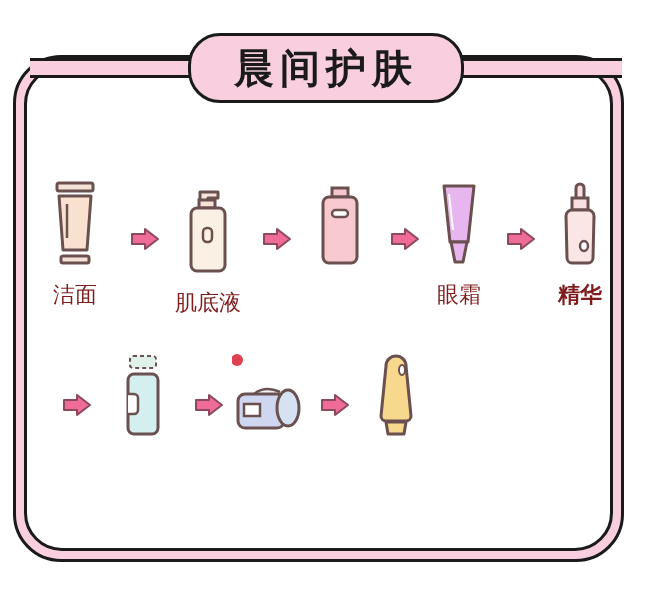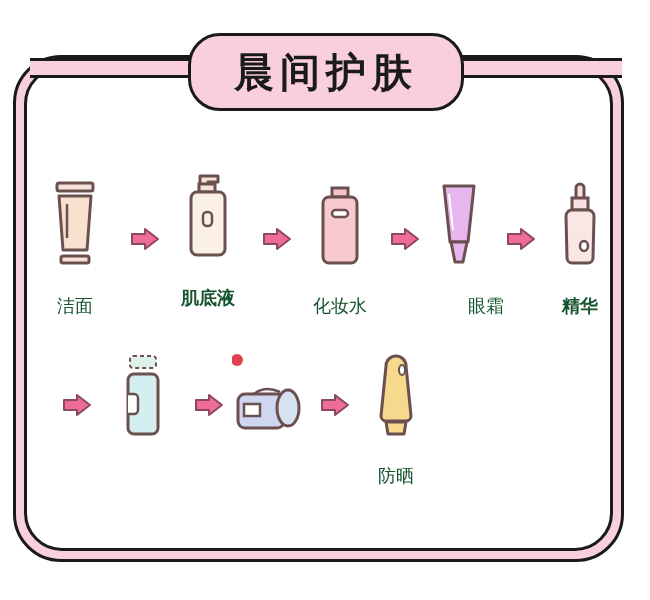--- a/index.html
+++ b/index.html
@@ -1,24 +1,24 @@
 <!DOCTYPE html>
 <html><head>
 <meta charset="utf-8">
 <style>
   html,body{margin:0;padding:0;background:#ffffff;}
   body{width:650px;height:600px;position:relative;overflow:hidden;font-family:"DejaVu Sans","Liberation Sans",sans-serif;}
   .frame{position:absolute;left:13px;top:55px;width:611px;height:507px;border:3px solid #1a1a1a;border-radius:48px;background:#f9cfe0;box-sizing:border-box;}
   .frame-inner{position:absolute;left:8px;top:8px;right:8px;bottom:8px;border:3px solid #1a1a1a;border-radius:38px;background:#ffffff;}
-  .title-pill{position:absolute;left:188px;top:33px;width:276px;height:78px;border:3px solid #1a1a1a;border-radius:32px;background:#f9cfe0;box-sizing:border-box;display:flex;align-items:center;justify-content:center;z-index:3;}
+  .title-pill{position:absolute;left:188px;top:33px;width:276px;height:70px;border:3px solid #1a1a1a;border-radius:32px;background:#f9cfe0;box-sizing:border-box;display:flex;align-items:center;justify-content:center;z-index:3;}
   .title-text{font-family:"DejaVu Sans",sans-serif;font-weight:bold;font-size:40px;letter-spacing:6px;color:#1a1a1a;}
   .bar-left,.bar-right{position:absolute;top:58px;height:14px;background:#f9cfe0;border-top:3px solid #1a1a1a;border-bottom:3px solid #1a1a1a;z-index:1;}
   .step{position:absolute;width:90px;text-align:center;}
   .step .icon{height:86px;display:flex;align-items:flex-end;justify-content:center;}
-  .step .label{margin-top:28px;font-size:18px;color:#14532d;}
+  .step .label{margin-top:14px;font-size:22px;color:#7f1d1d;}
   .arrow{position:absolute;width:30px;height:24px;}
 </style>
 </head>
 <body>
 
 <div class="bar-left" style="left:30px;width:160px;"></div>
 <div class="bar-right" style="left:462px;width:160px;"></div>
 
 <div class="frame">
   <div class="frame-inner"></div>
@@ -37,21 +37,21 @@
       <rect x="8" y="76" width="28" height="7" rx="2" fill="#f6e3d8" stroke="#6b5050" stroke-width="3"></rect>
     </svg>
   </div>
   <div class="label">洁面</div>
 </div>
 
 <svg class="arrow" style="left:130px;top:227px;" viewBox="0 0 30 24">
     <path d="M2 7 H15 V2 L28 12 L15 22 V17 H2 Z" fill="#ef6b98" stroke="#8a4a5c" stroke-width="2" stroke-linejoin="round"></path>
   </svg>
 
-<div class="step" style="left:163px;top:172px;font-weight:bold;">
+<div class="step" style="left:163px;top:188px;">
   <div class="icon">
     <svg width="40" height="86" viewBox="0 0 40 86">
       <path d="M12 12 V4 H30 V10 H20 V12" fill="#f6e3d8" stroke="#6b5050" stroke-width="3" stroke-linejoin="round"></path>
       <rect x="11" y="12" width="16" height="8" fill="#f6e3d8" stroke="#6b5050" stroke-width="3"></rect>
       <rect x="3" y="20" width="34" height="63" rx="6" fill="#fbf0e4" stroke="#6b5050" stroke-width="3"></rect>
       <rect x="15" y="40" width="9" height="14" rx="4" fill="none" stroke="#6b5050" stroke-width="2.5"></rect>
     </svg>
   </div>
   <div class="label">肌底液</div>
 </div>
@@ -61,28 +61,27 @@
   </svg>
 
 <div class="step" style="left:295px;top:180px;">
   <div class="icon">
     <svg width="40" height="86" viewBox="0 0 40 86">
       <rect x="12" y="8" width="16" height="9" fill="#f6c5cc" stroke="#6b5050" stroke-width="3"></rect>
       <rect x="3" y="17" width="34" height="66" rx="6" fill="#f8c9cf" stroke="#6b5050" stroke-width="3"></rect>
       <rect x="12" y="30" width="16" height="7" rx="3.5" fill="#ffffff" stroke="#6b5050" stroke-width="2.5"></rect>
     </svg>
   </div>
-  <div class="label">化妆水</div>
 </div>
 
 <svg class="arrow" style="left:390px;top:227px;" viewBox="0 0 30 24">
     <path d="M2 7 H15 V2 L28 12 L15 22 V17 H2 Z" fill="#ef6b98" stroke="#8a4a5c" stroke-width="2" stroke-linejoin="round"></path>
   </svg>
 
-<div class="step" style="left:414px;top:180px;text-align:right;">
+<div class="step" style="left:414px;top:180px;">
   <div class="icon">
     <svg width="36" height="86" viewBox="0 0 36 86">
       <path d="M3 6 H33 L27 62 H9 Z" fill="#e7b6ee" stroke="#6b5050" stroke-width="3" stroke-linejoin="round"></path>
       <path d="M10 62 H26 L22 82 H14 Z" fill="#e7b6ee" stroke="#6b5050" stroke-width="3" stroke-linejoin="round"></path>
       <path d="M8 14 L12 50" stroke="#ffffff" stroke-width="2" fill="none"></path>
     </svg>
   </div>
   <div class="label">眼霜</div>
 </div>
 
@@ -137,14 +136,13 @@
   </svg>
 
 <div class="step" style="left:351px;top:350px;">
   <div class="icon">
     <svg width="44" height="86" viewBox="0 0 44 86">
       <path d="M12 16 a10 10 0 0 1 20 0 L37 66 a5 5 0 0 1 -5 5 H12 a5 5 0 0 1 -5 -5 Z" fill="#f7d98e" stroke="#6b5050" stroke-width="3" stroke-linejoin="round"></path>
       <ellipse cx="28" cy="20" rx="3" ry="5" fill="#ffffff" stroke="#6b5050" stroke-width="2"></ellipse>
       <path d="M12 72 H32 L30 84 H14 Z" fill="#f7d98e" stroke="#6b5050" stroke-width="3" stroke-linejoin="round"></path>
     </svg>
   </div>
-  <div class="label">防晒</div>
 </div>
 
 </body></html>

